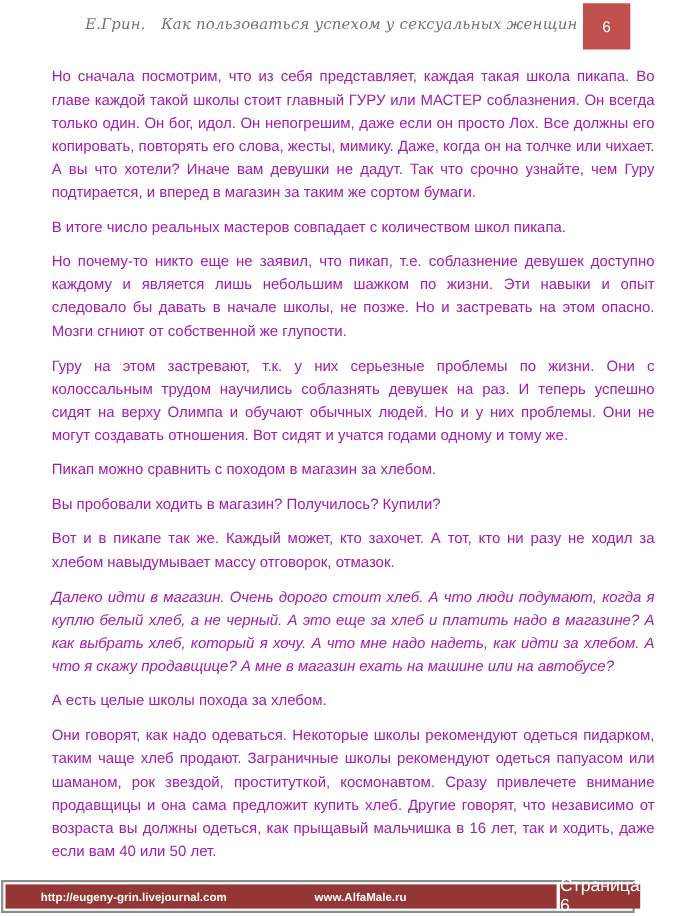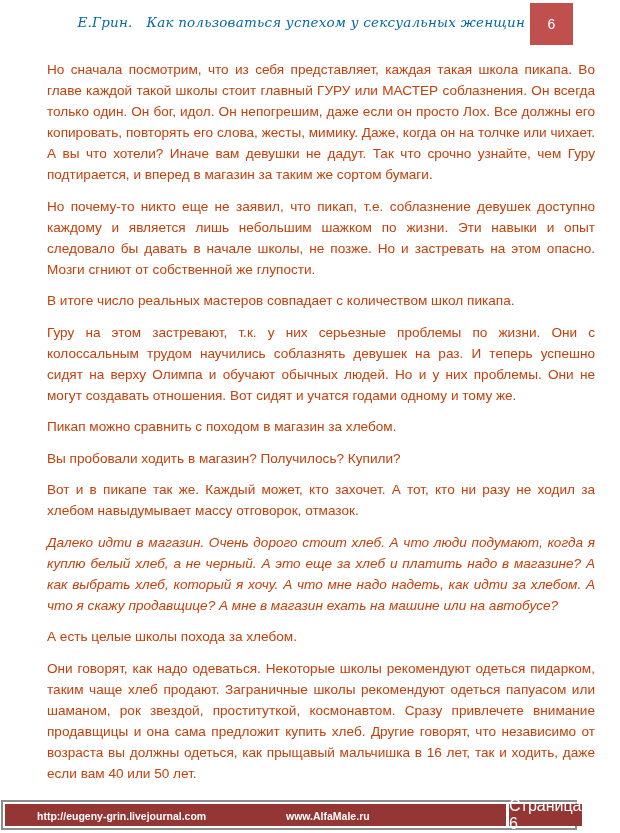--- a/index.html
+++ b/index.html
@@ -19,21 +19,21 @@
       position: absolute;
       left: 0; top: 0; width: 620px; height: 50px;
     }
     .header-title {
       position: absolute;
       right: 95px;
       top: 14px;
       font-family: "DejaVu Serif", serif;
       font-style: italic;
       font-size: 13.5px;
-      color: #0369a1;
+      color: #737373;
       letter-spacing: 0.2px;
       white-space: nowrap;
     }
     .header-title .author { margin-right: 14px; }
     .page-box {
       position: absolute;
       left: 530px; top: 3px;
       width: 43px; height: 42px;
       background: #c0504d;
       color: #ffffff;
@@ -44,21 +44,21 @@
     .content {
       position: absolute;
       left: 47px; top: 59px;
       width: 548px;
     }
     .content p {
       margin: 0 0 10.5px 0;
       font-size: 13.6px;
       line-height: 21px;
       text-align: justify;
-      color: #c2410c;
+      color: #a21caf;
     }
     .content p.italic { font-style: italic; }
     .footer {
       position: absolute;
       left: 1px; top: 800px;
       width: 576px; height: 30px;
       border: 2px solid #8d8d8d;
       box-sizing: border-box;
       background: #ffffff;
       display: flex;
@@ -96,22 +96,22 @@
 
 <div class="header">
   <div class="header-title">
     <span class="author">Е.Грин.</span><span>Как пользоваться успехом у сексуальных женщин</span>
   </div>
   <div class="page-box">6</div>
 </div>
 
 <div class="content">
   <p>Но сначала посмотрим, что из себя представляет, каждая такая школа пикапа. Во главе каждой такой школы стоит главный ГУРУ или МАСТЕР соблазнения. Он всегда только один. Он бог, идол. Он непогрешим, даже если он просто Лох. Все должны его копировать, повторять его слова, жесты, мимику. Даже, когда он на толчке или чихает. А вы что хотели? Иначе вам девушки не дадут. Так что срочно узнайте, чем Гуру подтирается, и вперед в магазин за таким же сортом бумаги.</p>
+  <p>В итоге число реальных мастеров совпадает с количеством школ пикапа.</p>
   <p>Но почему-то никто еще не заявил, что пикап, т.е. соблазнение девушек доступно каждому и является лишь небольшим шажком по жизни. Эти навыки и опыт следовало бы давать в начале школы, не позже. Но и застревать на этом опасно. Мозги сгниют от собственной же глупости.</p>
-  <p>В итоге число реальных мастеров совпадает с количеством школ пикапа.</p>
   <p>Гуру на этом застревают, т.к. у них серьезные проблемы по жизни. Они с колоссальным трудом научились соблазнять девушек на раз. И теперь успешно сидят на верху Олимпа и обучают обычных людей. Но и у них проблемы. Они не могут создавать отношения. Вот сидят и учатся годами одному и тому же.</p>
   <p>Пикап можно сравнить с походом в магазин за хлебом.</p>
   <p>Вы пробовали ходить в магазин? Получилось? Купили?</p>
   <p>Вот и в пикапе так же. Каждый может, кто захочет. А тот, кто ни разу не ходил за хлебом навыдумывает массу отговорок, отмазок.</p>
   <p class="italic">Далеко идти в магазин. Очень дорого стоит хлеб. А что люди подумают, когда я куплю белый хлеб, а не черный. А это еще за хлеб и платить надо в магазине? А как выбрать хлеб, который я хочу. А что мне надо надеть, как идти за хлебом. А что я скажу продавщице? А мне в магазин ехать на машине или на автобусе?</p>
   <p>А есть целые школы похода за хлебом.</p>
   <p>Они говорят, как надо одеваться. Некоторые школы рекомендуют одеться пидарком, таким чаще хлеб продают. Заграничные школы рекомендуют одеться папуасом или шаманом, рок звездой, проституткой, космонавтом. Сразу привлечете внимание продавщицы и она сама предложит купить хлеб. Другие говорят, что независимо от возраста вы должны одеться, как прыщавый мальчишка в 16 лет, так и ходить, даже если вам 40 или 50 лет.</p>
 </div>
 
 <div class="footer">

